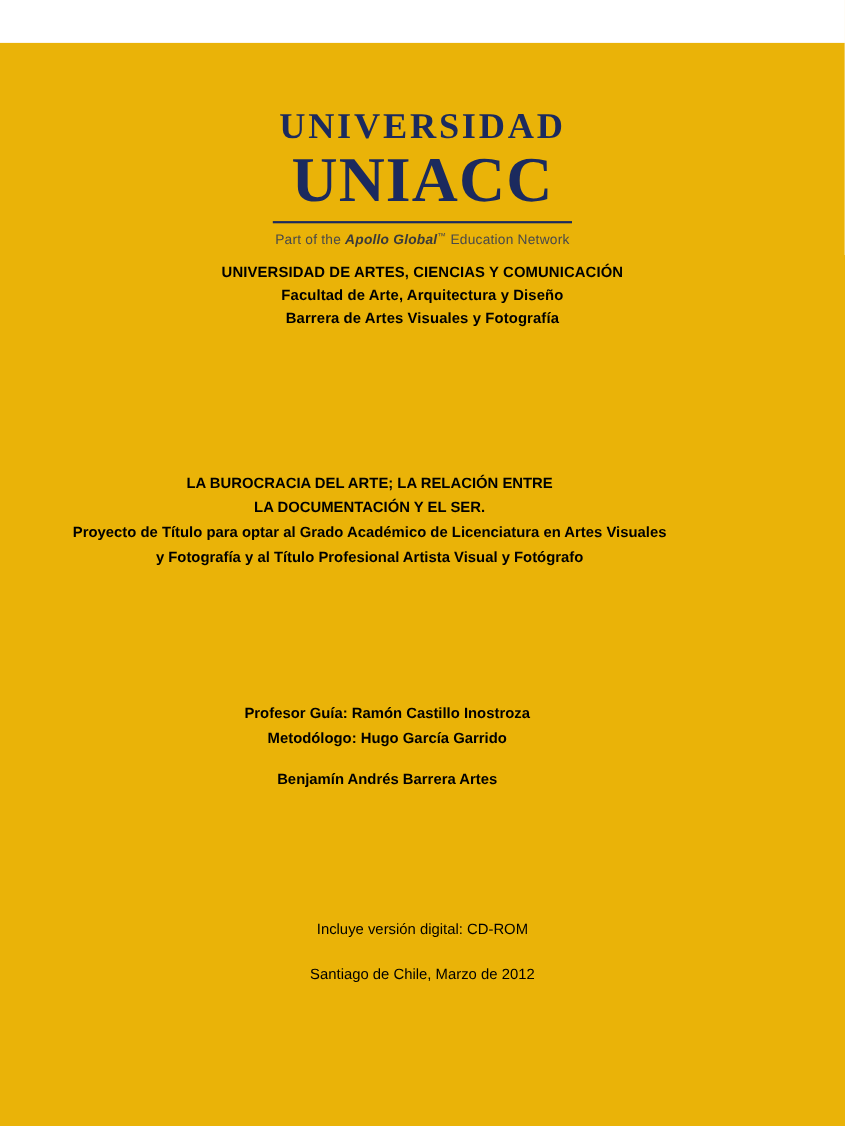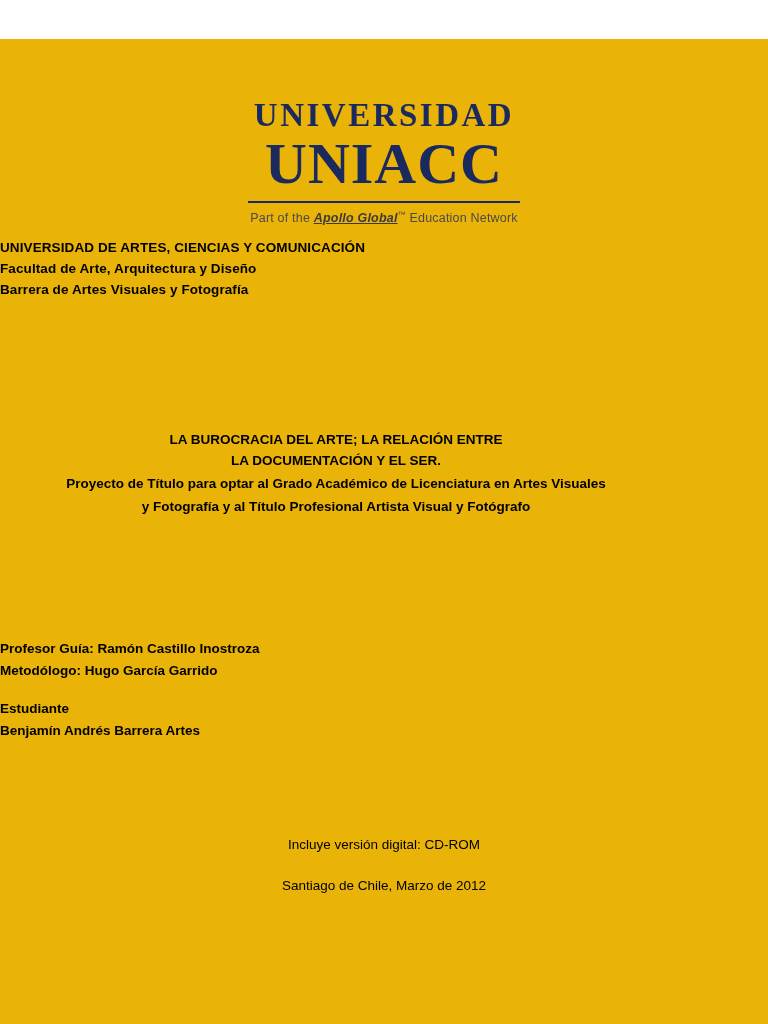--- a/index.html
+++ b/index.html
@@ -57,34 +57,33 @@
     margin-top: 7px;
     font-family: "Liberation Sans", sans-serif;
     font-size: 12.5px;
     color: #4a4a4a;
     letter-spacing: 0.2px;
   }
   .logo-tagline .apollo {
     font-style: italic;
     font-weight: bold;
     color: #3a3a3a;
-    text-decoration: underline;
   }
   .logo-tagline .tm {
     font-size: 8px;
     vertical-align: super;
   }
 
   
   .inst-block {
     position: absolute;
     top: 198px;
     left: 0;
     width: 768px;
-    text-align: left;
+    text-align: center;
   }
   .inst-line {
     font-size: 13.5px;
     font-weight: bold;
     line-height: 21px;
     letter-spacing: 0.1px;
   }
 
   
   .title-block {
@@ -106,20 +105,21 @@
     margin-top: 2px;
     text-align: center;
   }
 
   
   .people-block {
     position: absolute;
     top: 599px;
     left: 0;
     width: 704px;
+    text-align: center;
   }
   .people-line {
     font-size: 13.5px;
     font-weight: bold;
     line-height: 22px;
   }
   .people-gap {
     height: 16px;
   }
 
@@ -164,21 +164,20 @@
     <div class="title-line">LA BUROCRACIA DEL ARTE; LA RELACIÓN ENTRE</div>
     <div class="title-line">LA DOCUMENTACIÓN Y EL SER.</div>
     <div class="subtitle-line">Proyecto de Título para optar al Grado Académico de Licenciatura en Artes Visuales</div>
     <div class="subtitle-line">y Fotografía y al Título Profesional Artista Visual y Fotógrafo</div>
   </div>
 
   <div class="people-block">
     <div class="people-line">Profesor Guía: Ramón Castillo Inostroza</div>
     <div class="people-line">Metodólogo: Hugo García Garrido</div>
     <div class="people-gap"></div>
-    <div class="people-line">Estudiante</div>
     <div class="people-line">Benjamín Andrés Barrera Artes</div>
   </div>
 
   <div class="footer-block">
     <div class="footer-line">Incluye versión digital: CD-ROM</div>
     <div class="footer-gap"></div>
     <div class="footer-line">Santiago de Chile, Marzo de 2012</div>
   </div>
 
 </div>

